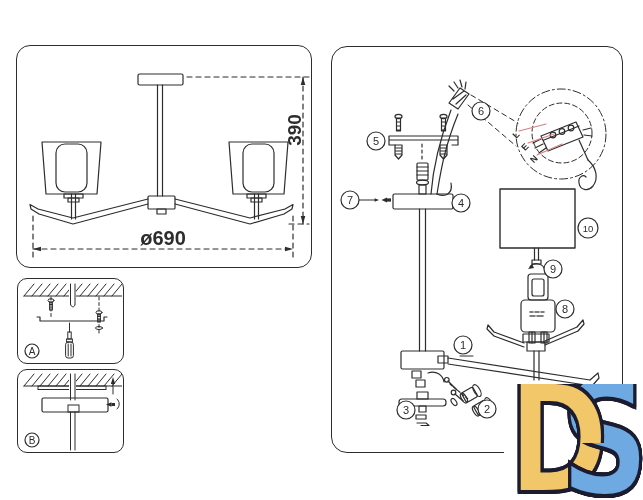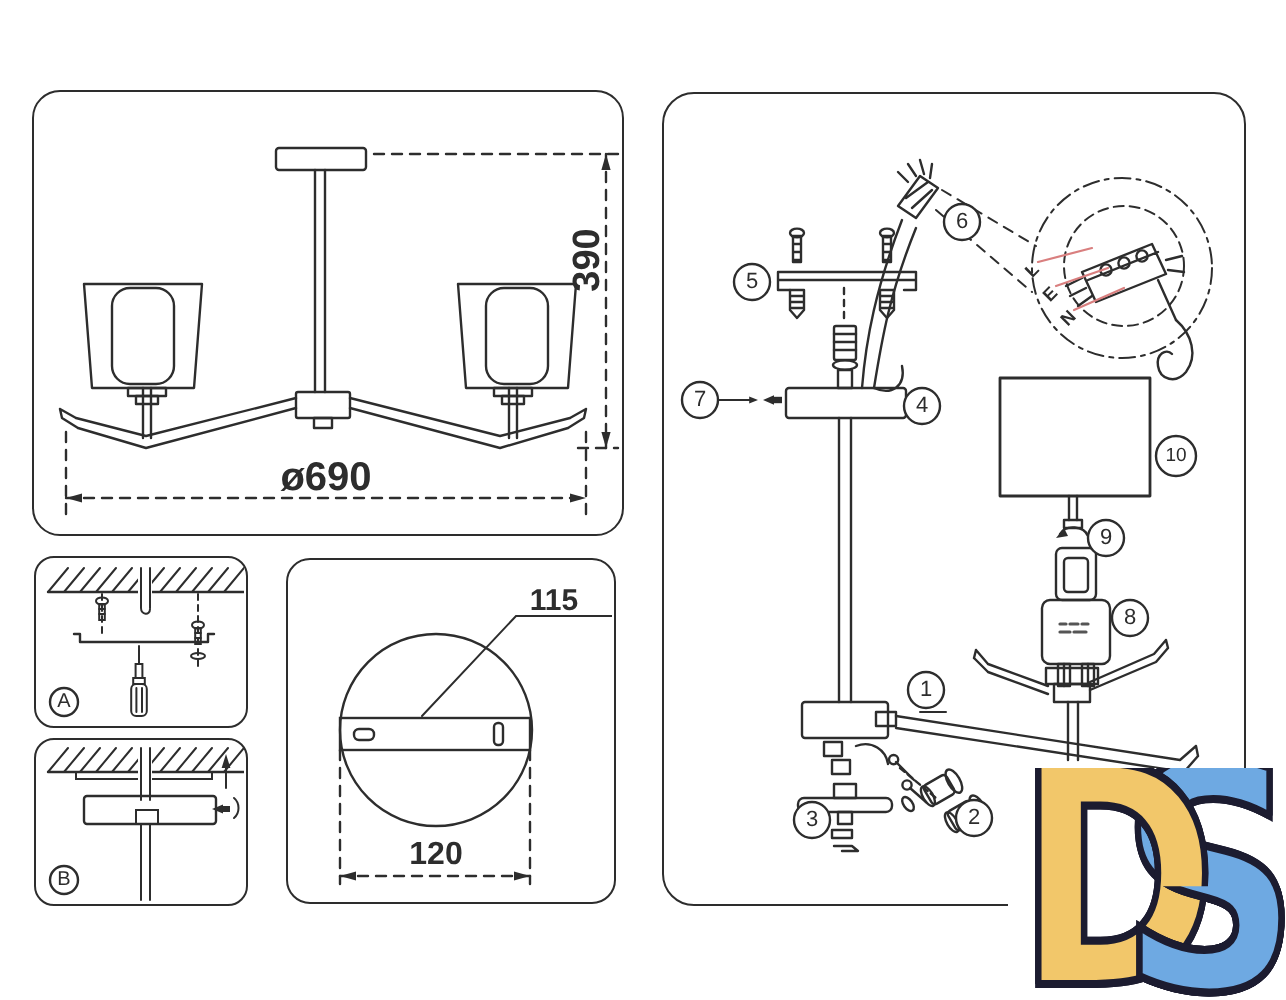--- a/index.html
+++ b/index.html
@@ -140,43 +140,20 @@
           <polygon points="88,34.5 93.5,32.2 93.5,36.8"></polygon>
           <rect x="93.5" y="33" width="3.5" height="3"></rect>
         </g>
         <path d="M99,29 C102,31.5 102,36.5 99,39"></path>
         <circle cx="14" cy="70" r="7" fill="#fff" stroke-width="1.2"></circle>
       </g>
       <text class="ab" x="14" y="70" text-anchor="middle" dominant-baseline="central">B</text>
     </svg>
   </section>
 
-  <section class="panel p-mid">
-    <svg width="162" height="170" viewBox="0 0 162 170">
-      <g stroke="#2d2d2d" stroke-width="1.2" fill="none" stroke-linecap="round">
-        <circle cx="74" cy="85" r="48"></circle>
-        <g>
-          <rect x="26" y="79" width="95" height="16"></rect>
-          <rect x="33" y="84.5" width="10" height="5.5" rx="2.5"></rect>
-          <rect x="103" y="81.5" width="4.5" height="11" rx="2"></rect>
-        </g>
-        <path d="M67,78 L114,28 H162" stroke-width="1"></path>
-        <g stroke-dasharray="5 4">
-          <path d="M26,95 V162 M121,95 V162"></path>
-          <path d="M26,158 H121"></path>
-        </g>
-        <g fill="#2d2d2d" stroke="none">
-          <polygon points="26,158 34,155.8 34,160.2"></polygon>
-          <polygon points="121,158 113,155.8 113,160.2"></polygon>
-        </g>
-      </g>
-      <text class="dimS" x="133" y="25" text-anchor="middle">115</text>
-      <text class="dimM" x="74" y="152" text-anchor="middle">120</text>
-    </svg>
-  </section>
 
   <section class="panel p-asm">
     <svg width="289" height="404" viewBox="0 0 289 404">
       <g stroke="#2d2d2d" stroke-width="1.2" fill="none" stroke-linecap="round" stroke-linejoin="round">
 
         <g>
           <path d="M57,89 H126 M57,93 H126 M57,89 V98 H63 M126,89 V98 H120"></path>
           <ellipse cx="66.5" cy="69.5" rx="3.5" ry="2.2"></ellipse>
           <path d="M64.5,71 h4 v13 h-4 Z M64.5,75 h4 M64.5,79 h4 M64.5,83 h4"></path>
           <ellipse cx="111.5" cy="69.5" rx="3.5" ry="2.2"></ellipse>

